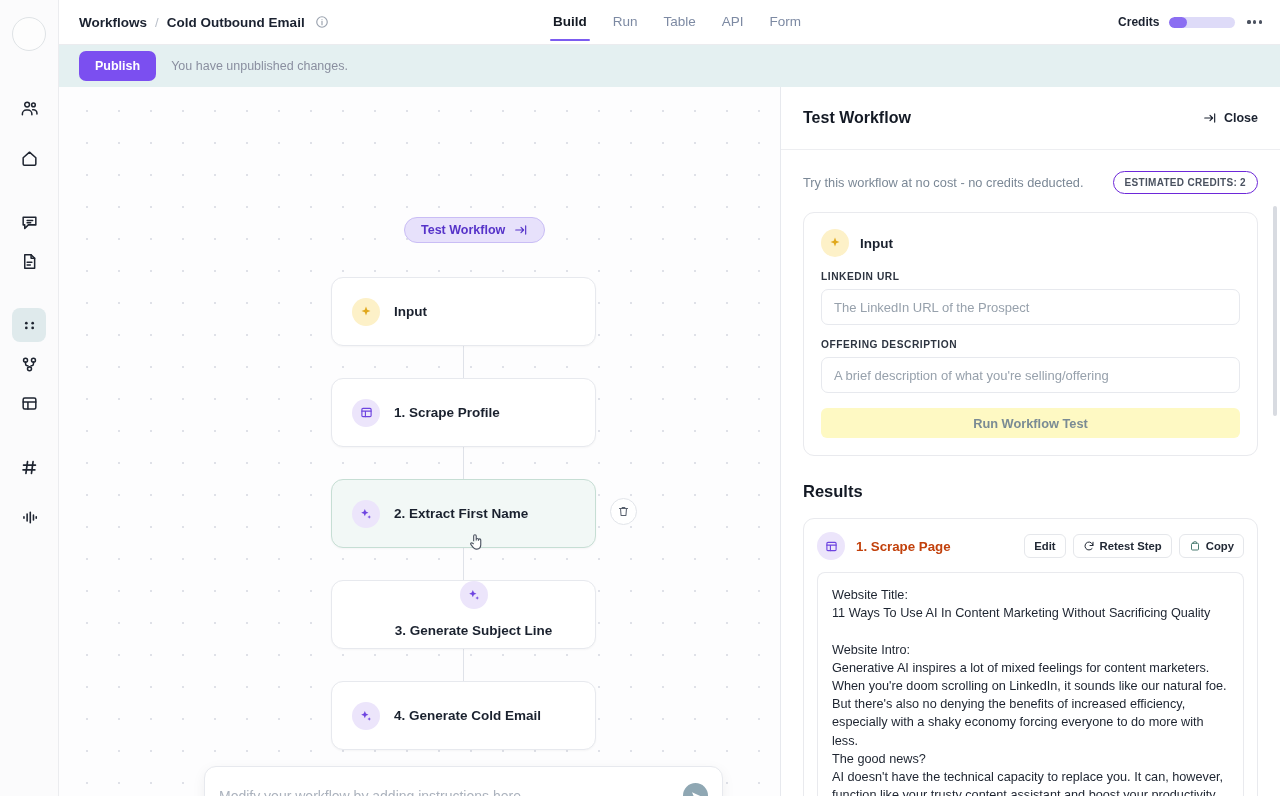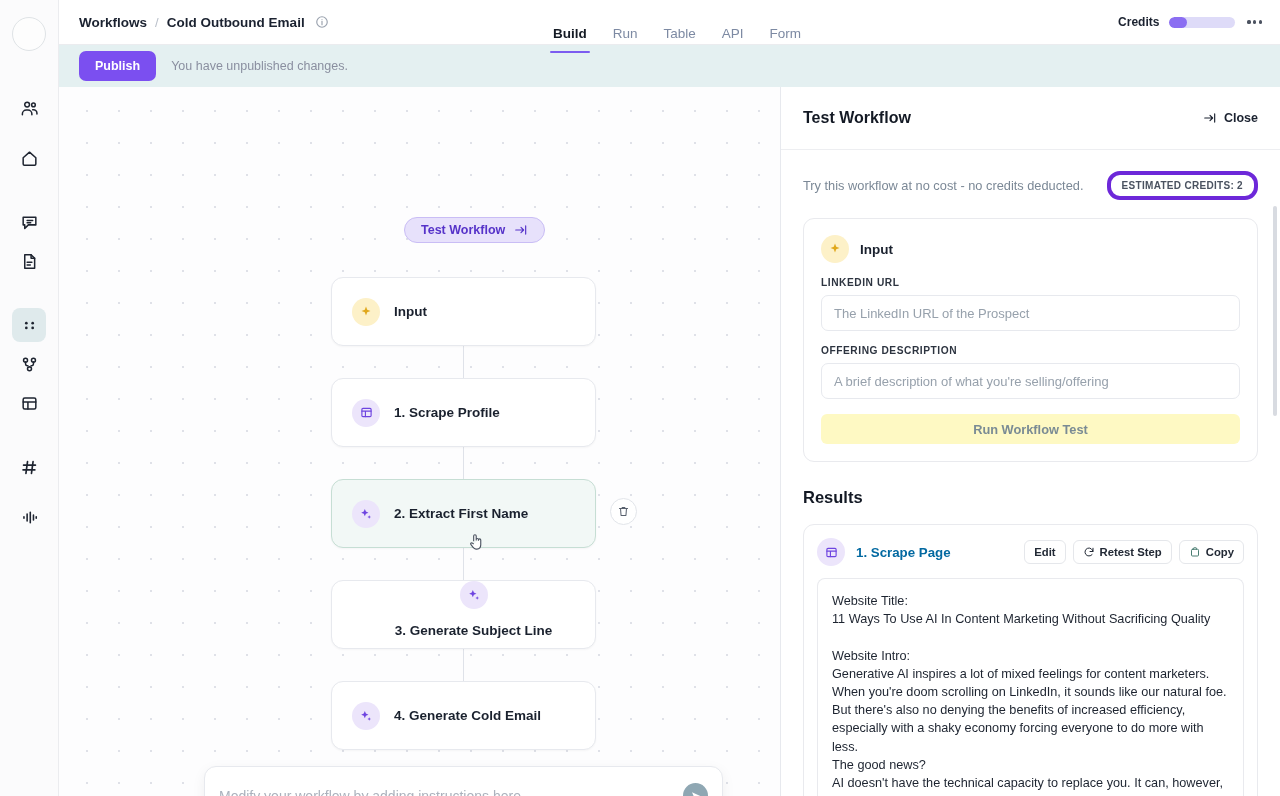--- a/index.html
+++ b/index.html
@@ -45,21 +45,21 @@
     display: flex; align-items: center;
     background: #fff; position: relative;
   }
   .crumbs { display: flex; align-items: center; gap: 8px; padding-left: 20px; }
   .crumb-link { font-size: 13.5px; color: #1b2230; font-weight: 600; cursor: pointer; }
   .crumb-sep { font-size: 13px; color: #b9bfc9; }
   .crumb-current { font-size: 13.5px; color: #1b2230; font-weight: 600; cursor: pointer; }
   .info-icon { margin-left: 2px; display: flex; align-items: center; cursor: pointer; }
 
   .tabs {
-    position: absolute; left: 494px; top: 16px; height: 45px;
+    position: absolute; left: 494px; top: 4px; height: 45px;
     display: flex; align-items: flex-start; gap: 26px; padding-top: 10px;
   }
   .tab { font-size: 13.5px; color: #7d8aa3; cursor: pointer; padding-bottom: 10px; position: relative; }
   .tab.active { color: #141a24; font-weight: 700; }
   .tab.active::after {
     content:""; position: absolute; left: -3px; right: -3px; bottom: -2px;
     height: 2.5px; background: #7c5cf0; border-radius: 2px;
   }
 
   .credits-wrap { margin-left: auto; display: flex; align-items: center; gap: 10px; padding-right: 16px; }
@@ -151,21 +151,21 @@
   }
   .panel-title { font-size: 16px; font-weight: 700; color: #131924; }
   .panel-close { margin-left: auto; display: flex; align-items: center; gap: 7px; cursor: pointer; }
   .panel-close span { font-size: 12.5px; font-weight: 700; color: #1b2230; }
 
   .panel-scroll { flex: 1; overflow: hidden; padding: 0 22px; position: relative; }
 
   .try-row { display: flex; align-items: center; margin-top: 21px; }
   .try-text { font-size: 12.8px; color: #7b8896; }
   .est-badge {
-    margin-left: auto; border: 4px solid #6d28d9; border-radius: 13px;
+    margin-left: auto; border: 1px solid #6d28d9; border-radius: 13px;
     padding: 5px 11px; font-size: 10px; font-weight: 700; color: #4a5260; letter-spacing: .3px;
   }
 
   .input-card {
     margin-top: 18px; border: 1px solid #e9eaee; border-radius: 11px; padding: 16px 17px 17px;
   }
   .input-card-head { display: flex; align-items: center; gap: 11px; }
   .input-card-title { font-size: 13.5px; font-weight: 700; color: #1a212e; }
   .field-label {
     font-size: 10.2px; font-weight: 700; color: #2d3440; letter-spacing: .55px;
@@ -184,21 +184,21 @@
   }
 
   .results-title { margin-top: 26px; font-size: 16.5px; font-weight: 700; color: #131924; }
   .last-run { margin-top: 6px; font-size: 13px; color: #8d97a3; }
 
   .result-card {
     margin-top: 17px; border: 1px solid #e9eaee; border-radius: 11px;
     padding: 13px 13px 0; background: #fff;
   }
   .result-head { display: flex; align-items: center; gap: 11px; }
-  .result-title { font-size: 13.3px; font-weight: 700; color: #0369a1; }
+  .result-title { font-size: 13.3px; font-weight: 700; color: #c2410c; }
   .result-actions { margin-left: auto; display: flex; gap: 7px; }
   .act-btn {
     border: 1px solid #e5e7eb; background: #fff; border-radius: 6px;
     padding: 5px 9px; font-size: 11.3px; font-weight: 700; color: #222935;
     display: flex; align-items: center; gap: 5px; cursor: pointer;
     font-family: "Liberation Sans", sans-serif;
   }
   .result-body {
     margin-top: 12px; border: 1px solid #e9eaee; border-top-left-radius: 8px;
     border-top-right-radius: 8px; border-bottom: none;

